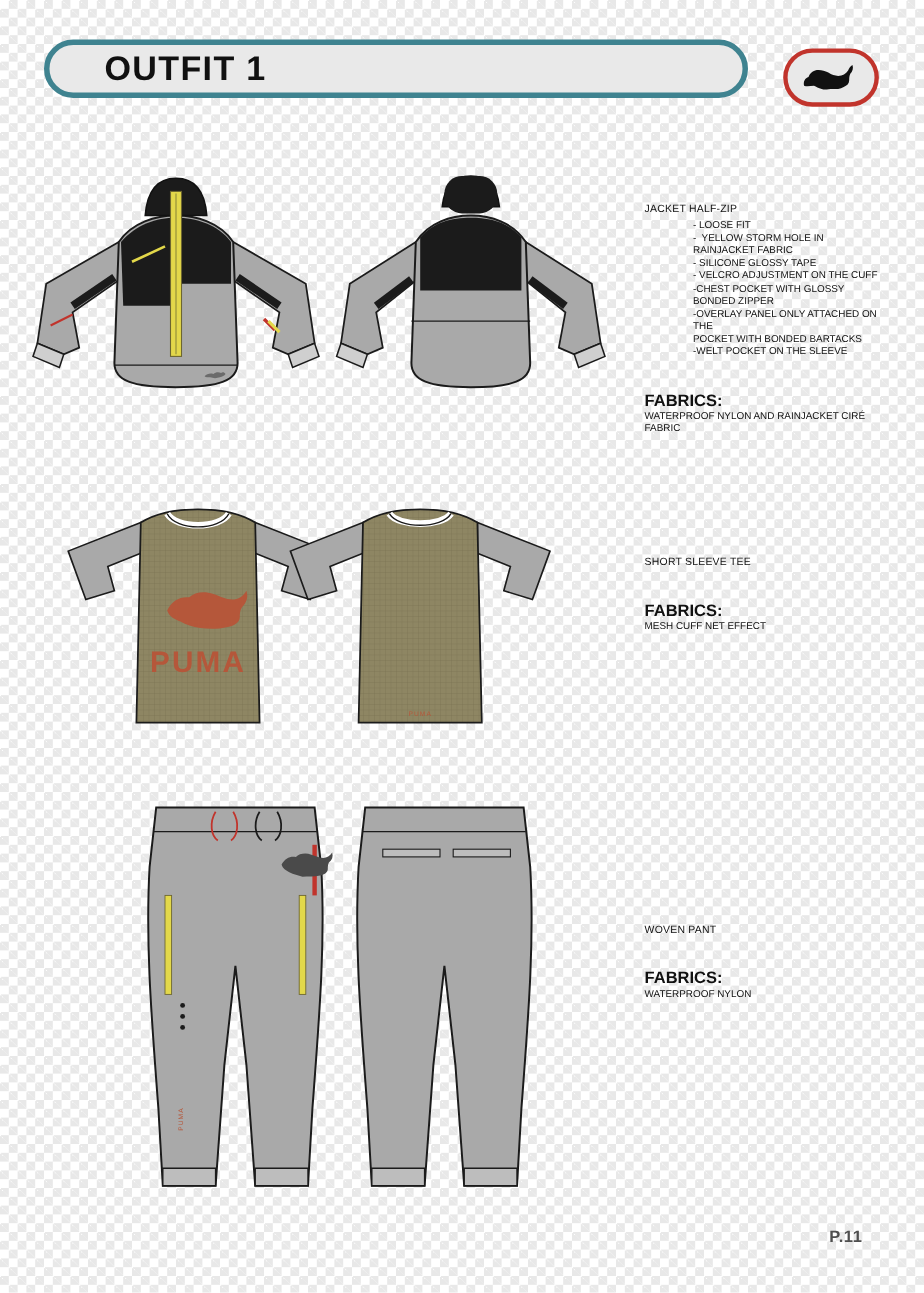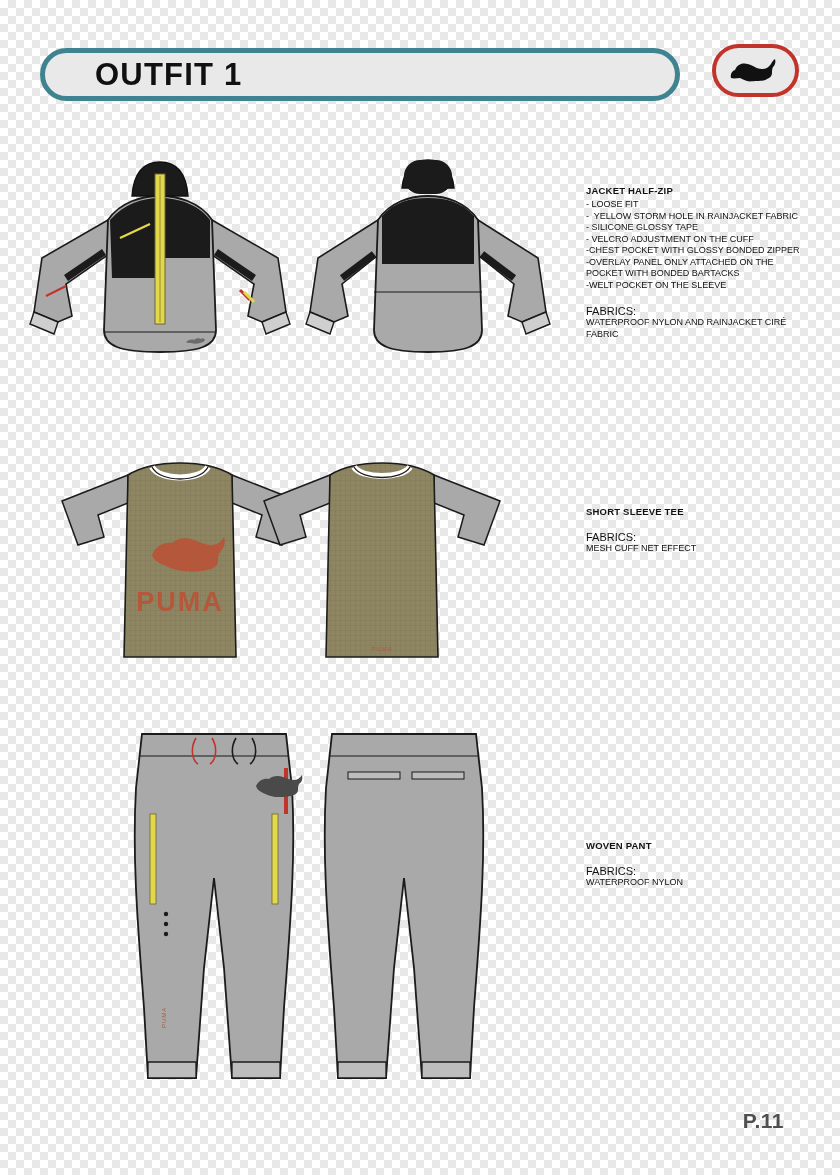--- a/index.html
+++ b/index.html
@@ -22,21 +22,21 @@
     background-position: 0 0, 8px 8px;
   }
   .sheet {
     position: absolute;
     left: 0; top: 0; right: 0; bottom: 0;
   }
 
   
   .title-pill {
     position: absolute;
-    left: 40px; top: 48px;
+    left: 40px; top: 36px;
     width: 640px; height: 53px;
     border: 5px solid #3f8390;
     border-radius: 27px;
     background: #e9e9e9;
     display: flex;
     align-items: center;
   }
   .title-pill .title-text {
     margin-left: 50px;
     font-size: 31px;
@@ -55,31 +55,31 @@
     display:flex; align-items:center; justify-content:center;
   }
   .logo-pill svg { display:block; }
 
   
   .garments { position:absolute; left:0; top:0; width:560px; height:841px; }
   .notes { position:absolute; left:586px; top:0; width:254px; height:1175px; }
 
   .note-block { position:absolute; width: 215px; }
   .note-title {
-    font-size: 9.5px; font-weight: bold; color:#111;
+    font-size: 9.5px; font-weight: normal; color:#111;
     letter-spacing: .2px; margin-bottom: 3px;
   }
   .note-list { font-size: 9px; color:#111; line-height: 11.5px; }
-  .note-list div { white-space: pre-wrap; }
-  .note-fab-title { font-size: 11px; font-weight:normal; color:#111; margin-top: 14px;}
+  .note-list div { white-space: pre-wrap; margin-left: 44px; }
+  .note-fab-title { font-size: 15px; font-weight:bold; color:#111; margin-top: 30px;}
   .note-fab { font-size: 9px; color:#111; line-height: 11.5px; }
 
   .page-num {
     position:absolute; right: 56px; bottom: 42px;
-    font-size: 21px; font-weight: bold; color:#4f4f4f;
+    font-size: 15px; font-weight: bold; color:#4f4f4f;
     letter-spacing: .5px;
   }
 
   svg.flat { display:block; }
 </style>
 </head>
 <body>
 
 <div class="page"></div>
 

